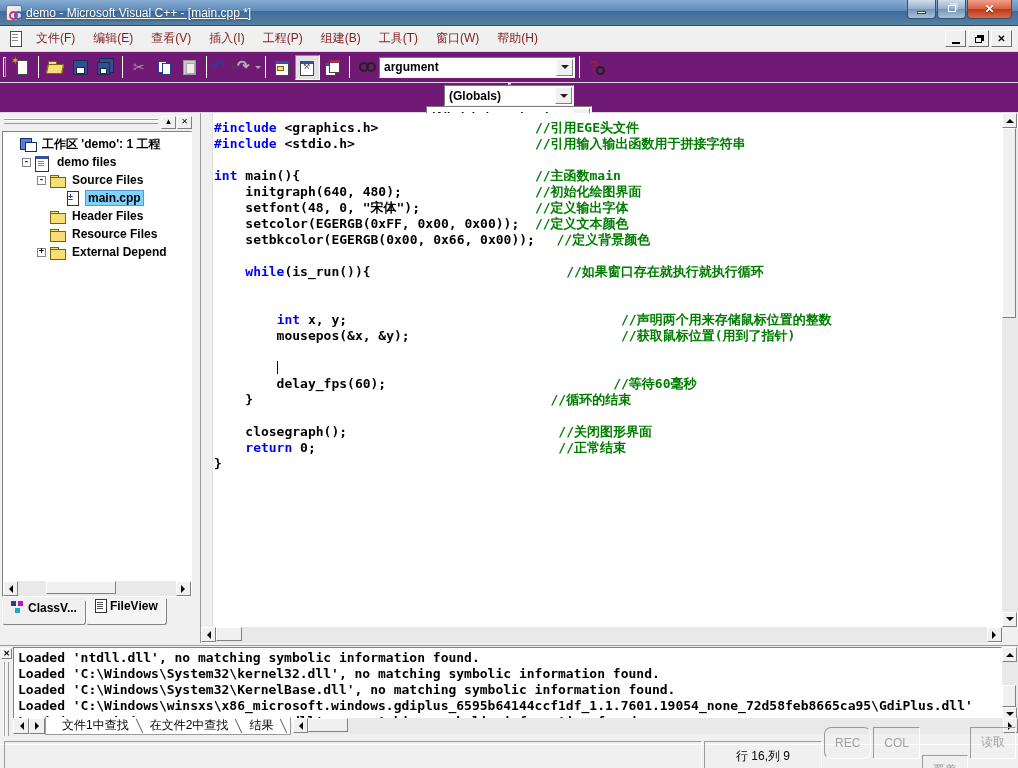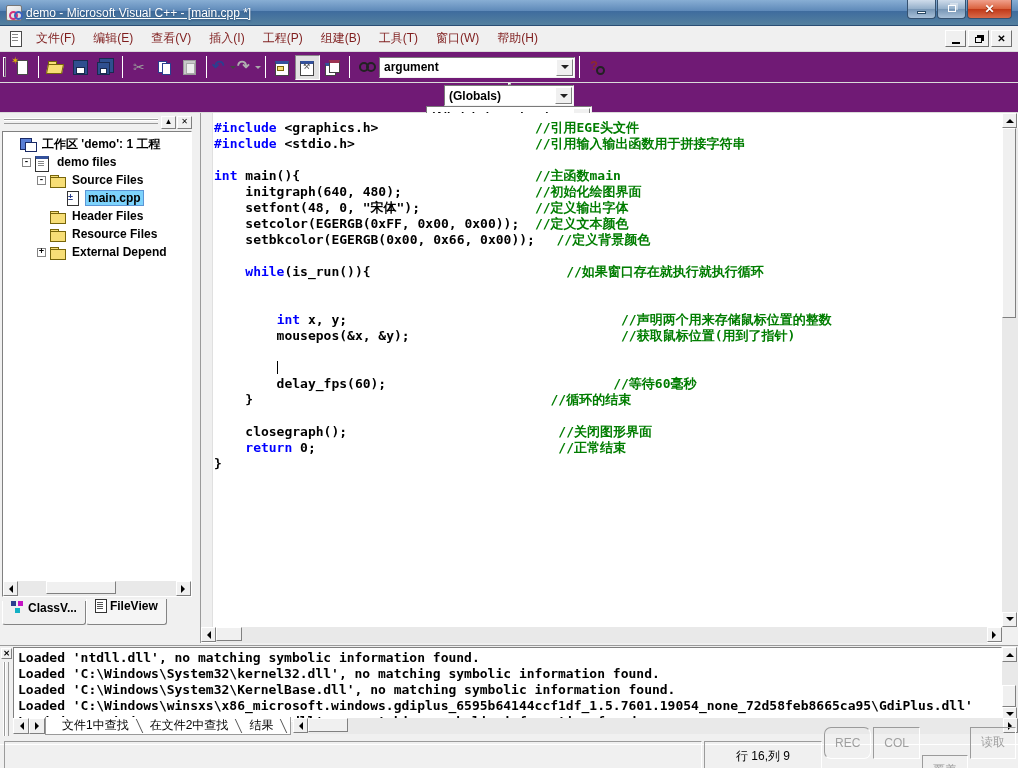--- a/index.html
+++ b/index.html
@@ -444,21 +444,21 @@
 
   <div id="output-region">
     <div id="out-grip">
       <div id="out-close">✕</div>
       <div class="vgrip"></div>
     </div>
     <div id="out-text">
         <div class="out-line">Loaded 'ntdll.dll', no matching symbolic information found.</div>
         <div class="out-line">Loaded 'C:\Windows\System32\kernel32.dll', no matching symbolic information found.</div>
         <div class="out-line">Loaded 'C:\Windows\System32\KernelBase.dll', no matching symbolic information found.</div>
-        <div class="out-line">Loaded 'C:\Windows\winsxs\x86_microsoft.windows.gdiplus_6595b64144ccf1df_1.5.7601.19054_none_72d58feb8665ca95\GdiPlus.dll'</div>
+        <div class="out-line">Loaded 'C:\Windows\winsxs\x86_microsoft.windows.gdiplus_6595b64144ccf1df_1.1.7601.19054_none_72d58feb8665ca95\GdiPlus.dll'</div>
         <div class="out-line">Loaded 'C:\Windows\System32\msvcrt.dll', no matching symbolic information found.</div>
       </div>
     <div id="out-vscroll">
       <span class="sb-btn">
           <i class="tri-u"></i>
         </span>
       <span class="sb-track">
           <span class="sb-thumb" style="left:0;bottom:0;width:14px;height:22px;"></span>
         </span>
       <span class="sb-btn">

